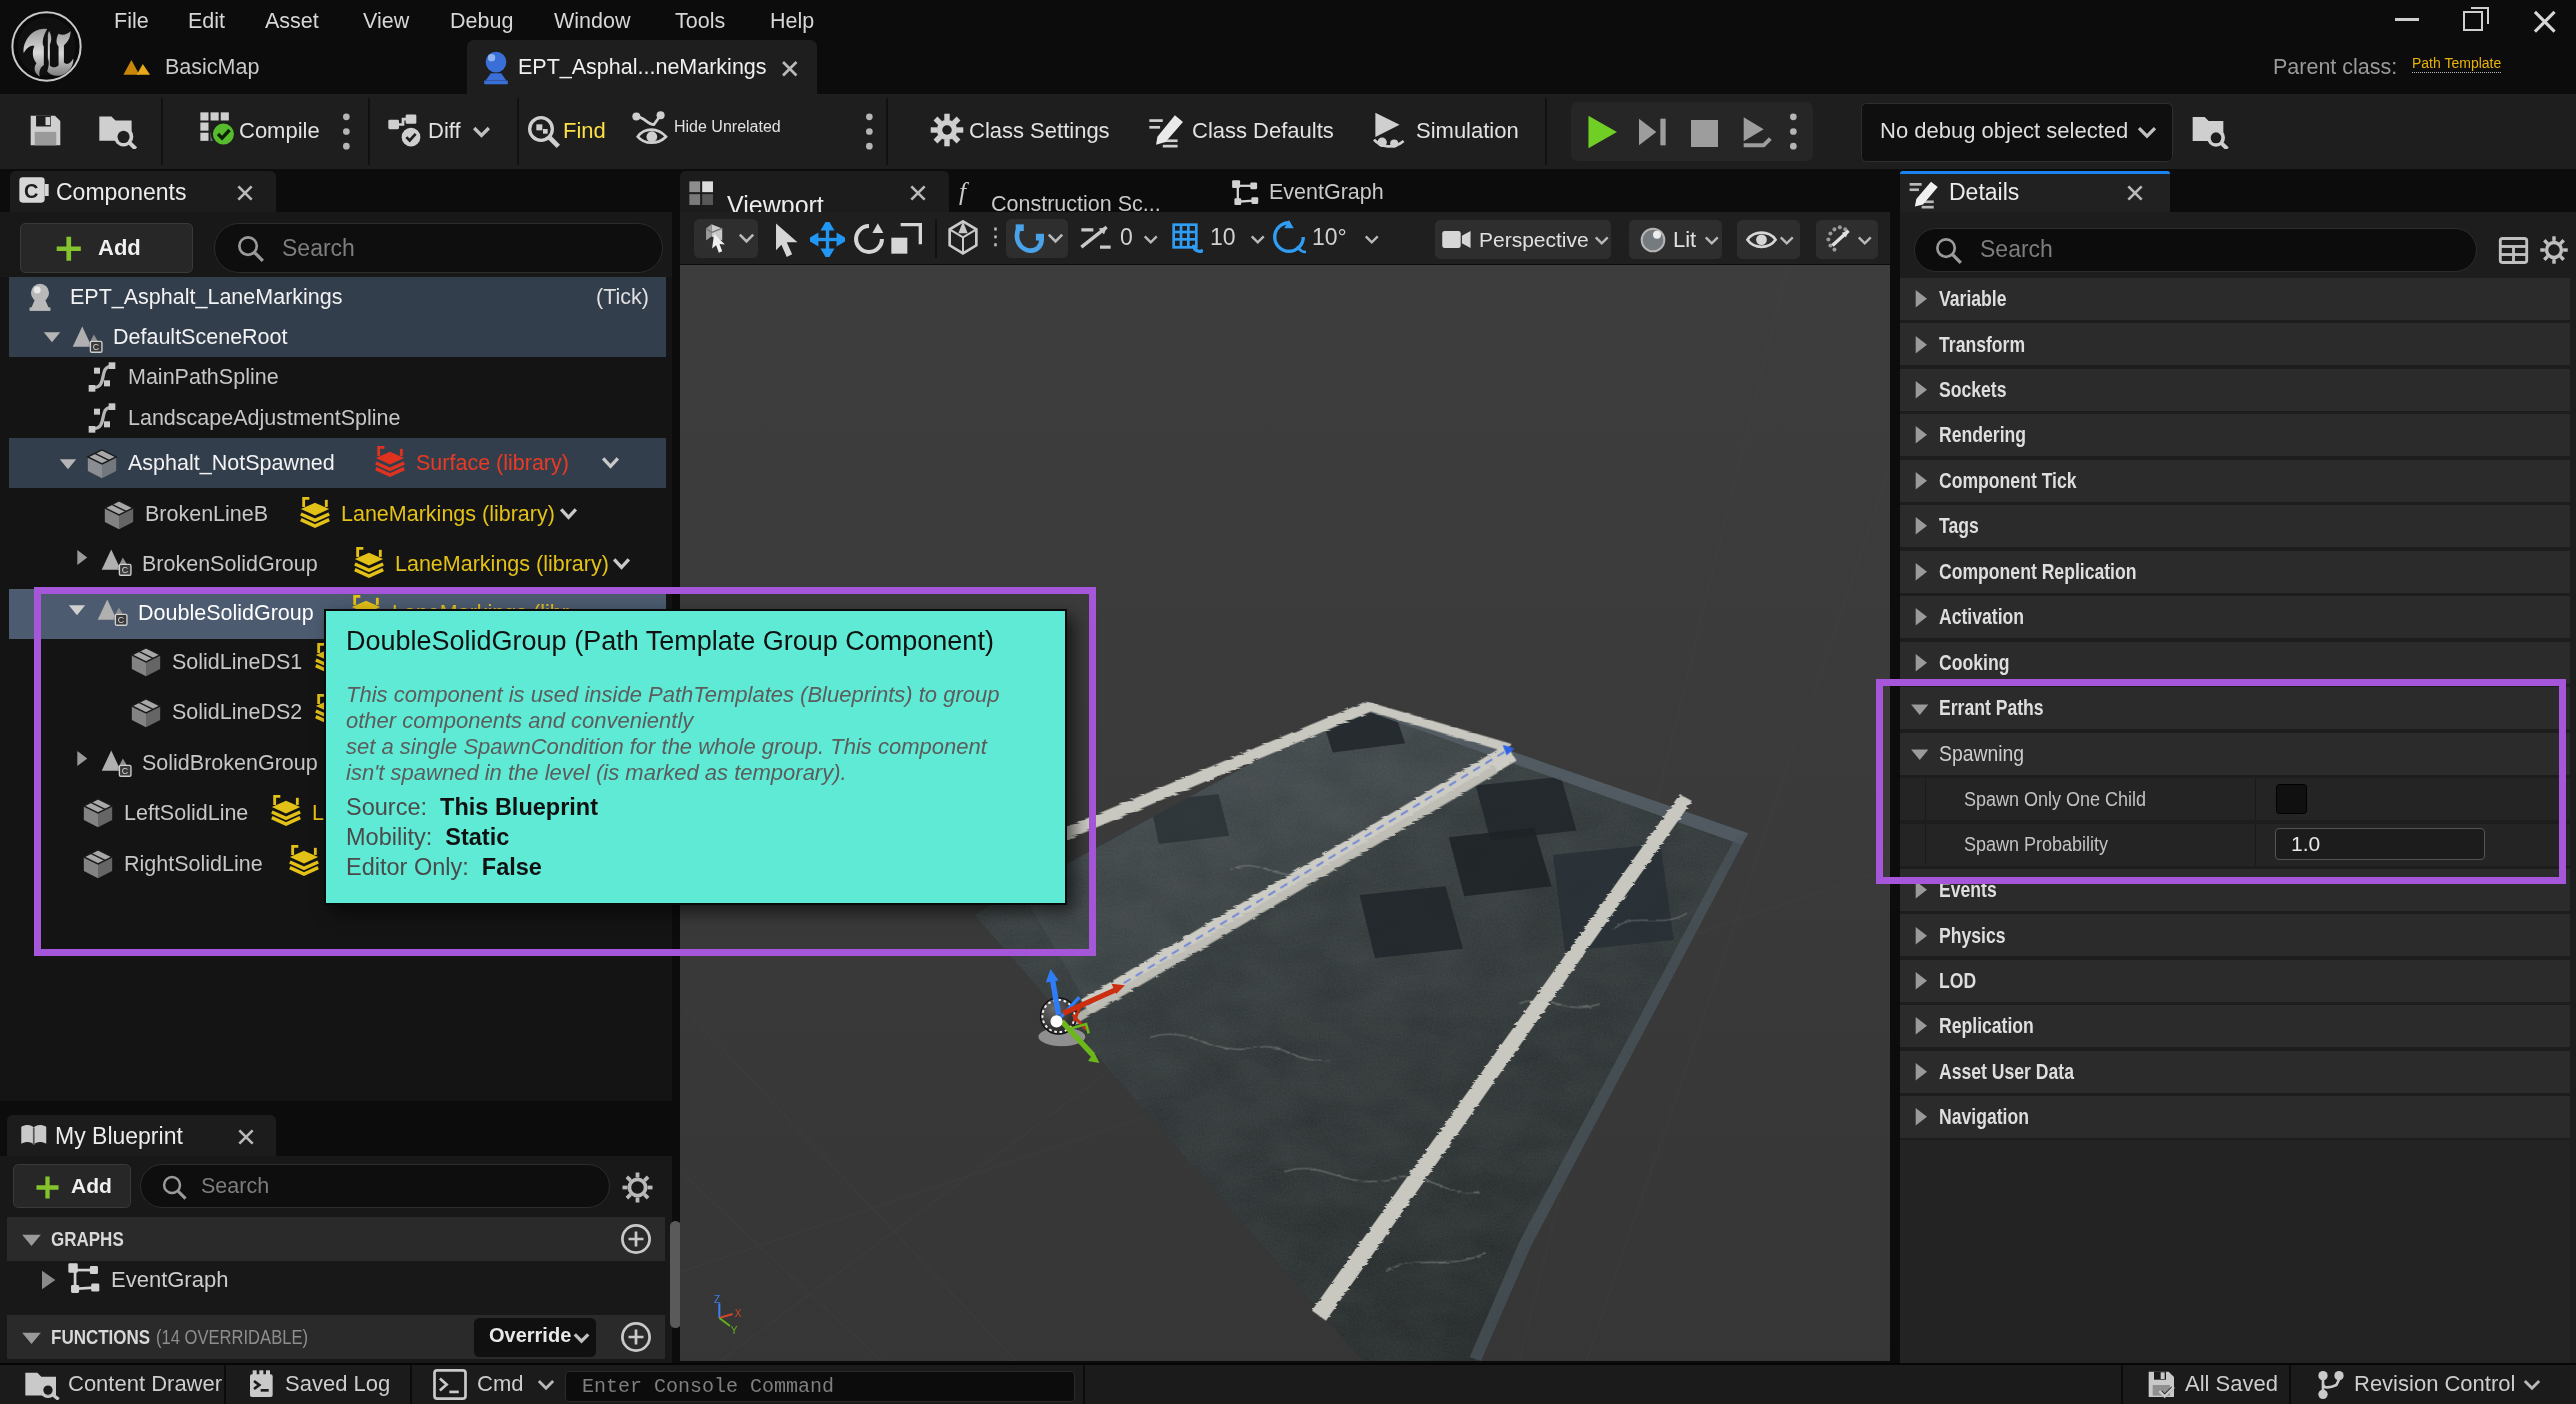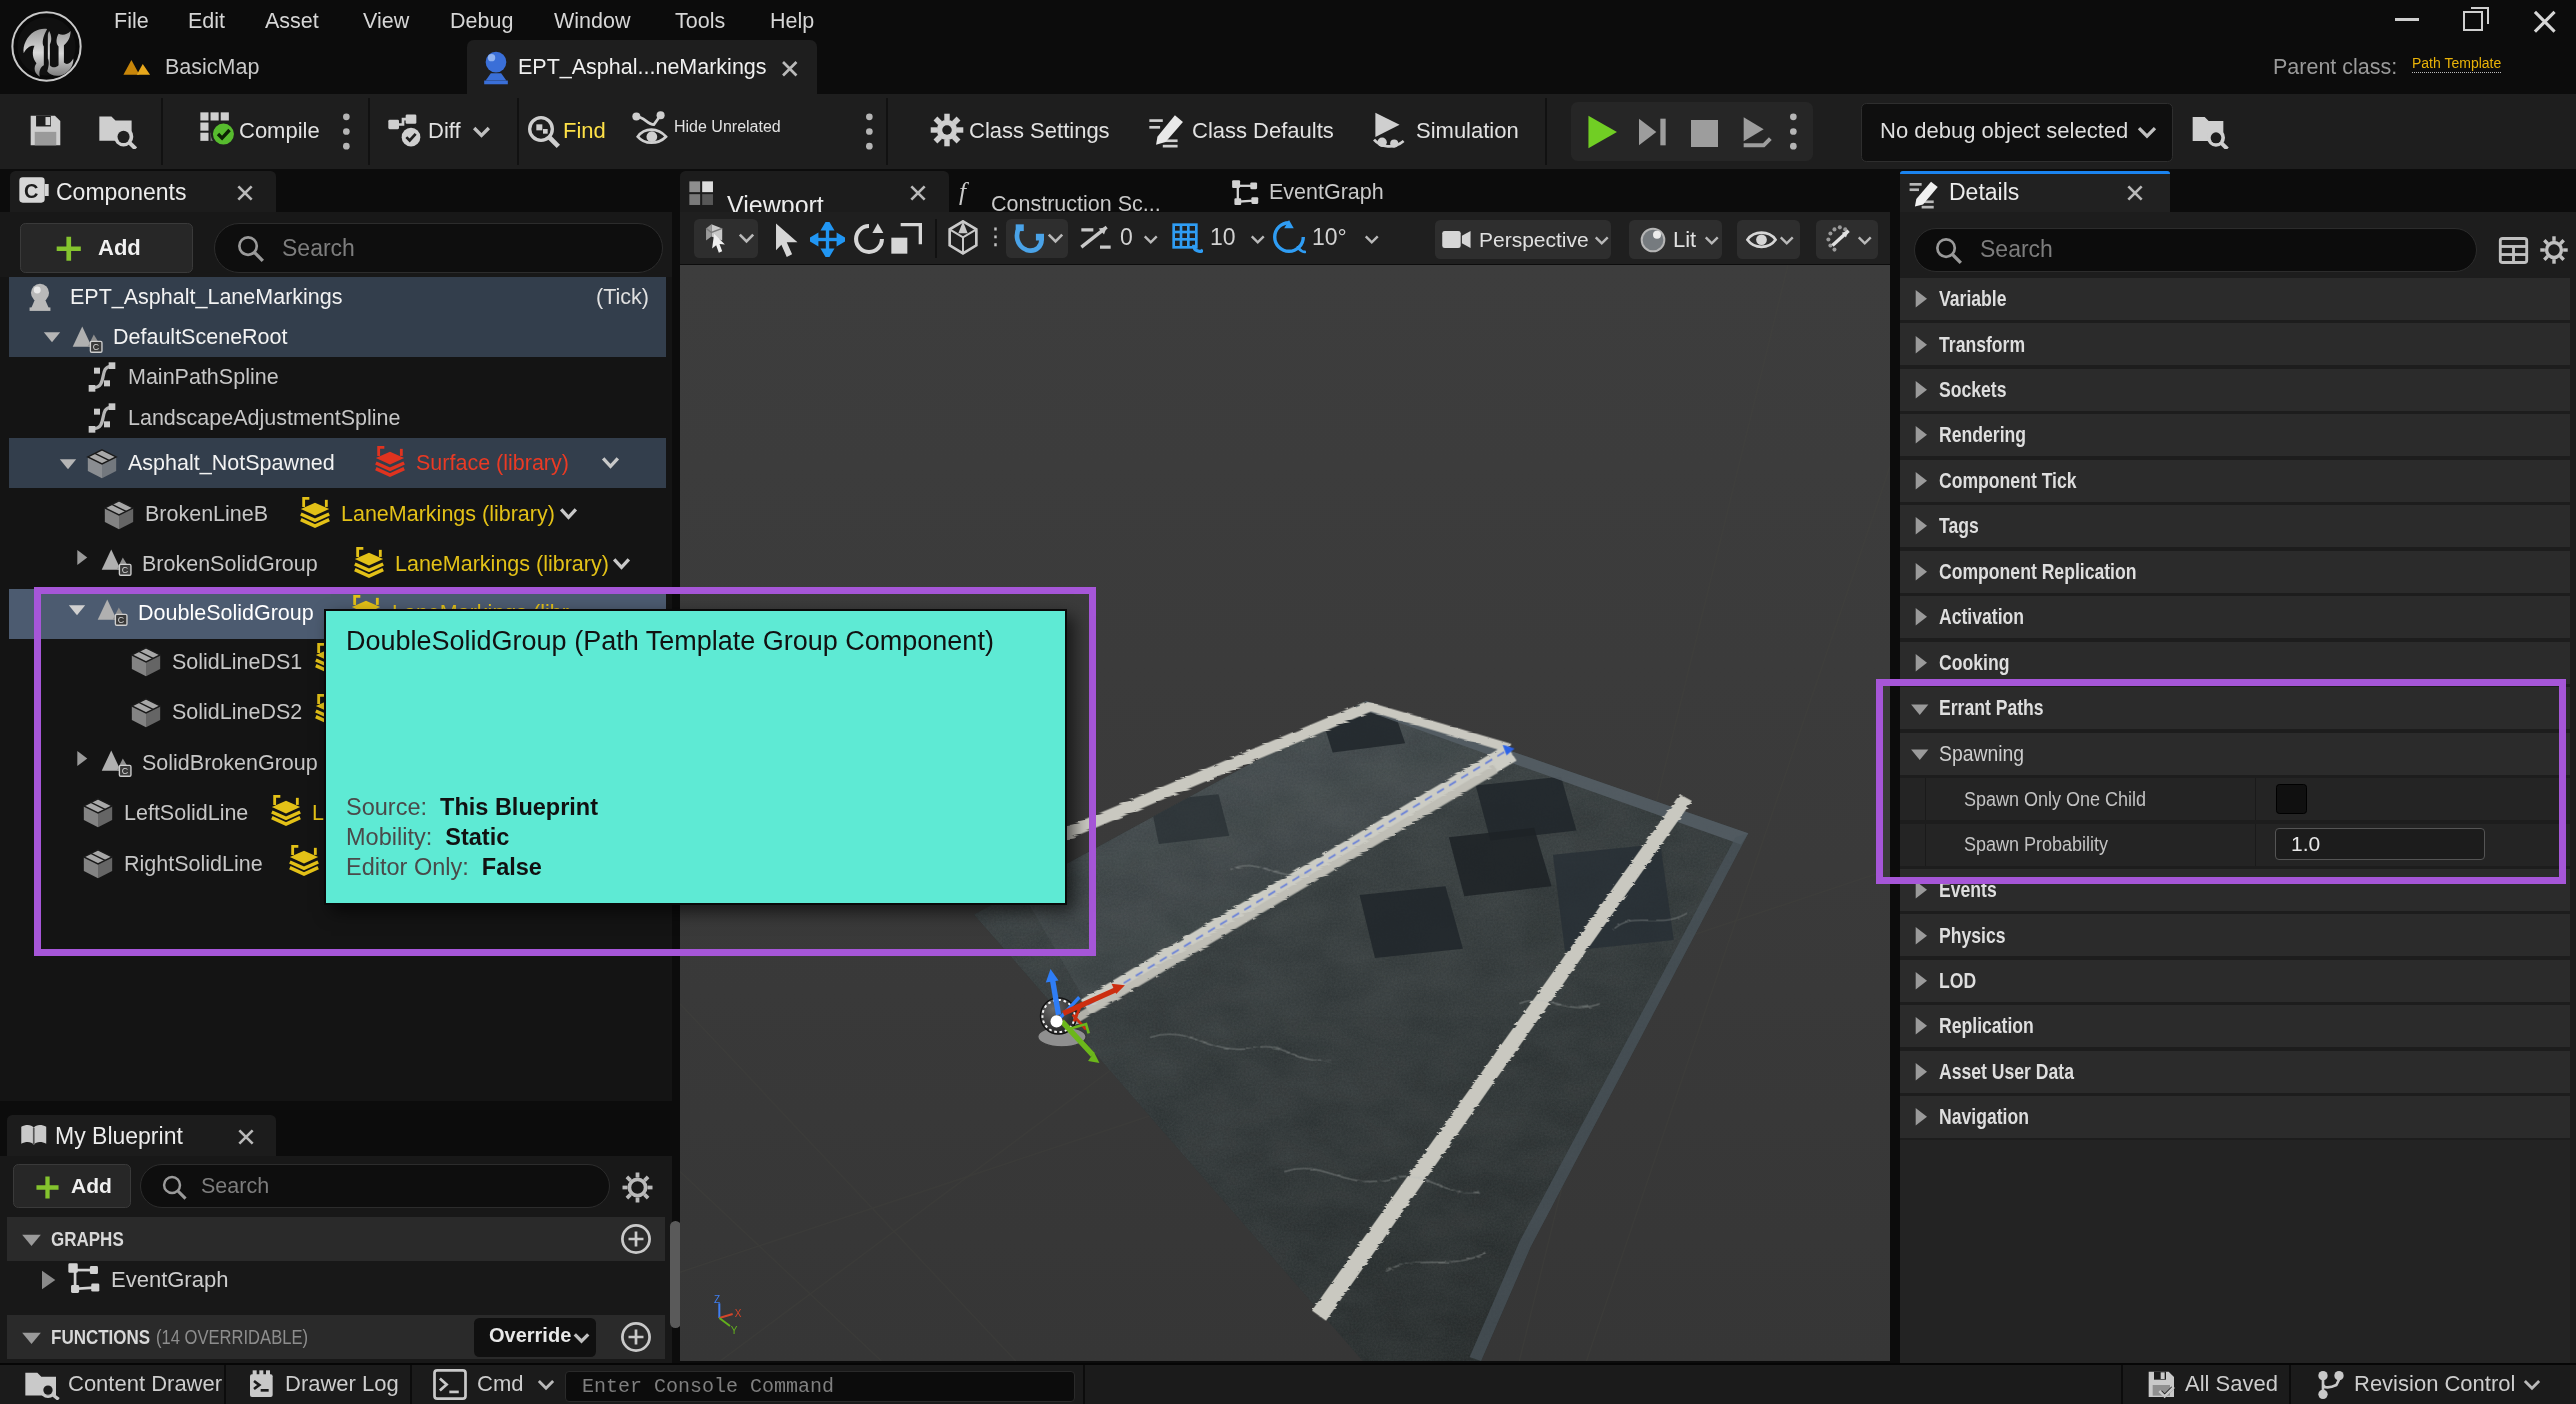--- a/index.html
+++ b/index.html
@@ -737,21 +737,21 @@
 <div class="abs txt" style="left:68px;top:1371px;font-size:22px;color:#cdcdcd">Content Drawer</div>
 <div class="abs" style="left:224px;top:1365px;width:2px;height:40px;background:#0c0c0c"></div>
 <svg class="abs" style="left:246px;top:1369px" width="32" height="32" viewBox="0 0 48 48">
 <rect x="6" y="8" width="34" height="34" rx="3" fill="#c9c9c9"></rect>
       <rect x="10" y="2" width="6" height="8" fill="#c9c9c9"></rect>
       <rect x="20" y="2" width="6" height="8" fill="#c9c9c9"></rect>
       <rect x="30" y="2" width="6" height="8" fill="#c9c9c9"></rect>
 <path d="M12 18 L20 24 L12 30" stroke="#1b1b1b" stroke-width="4" fill="none"></path>
       <line x1="22" y1="32" x2="34" y2="32" stroke="#1b1b1b" stroke-width="4"></line>
 </svg>
-<div class="abs txt" style="left:285px;top:1371px;font-size:22px;color:#cdcdcd">Drawer Log</div>
+<div class="abs txt" style="left:285px;top:1371px;font-size:22px;color:#cdcdcd">Saved Log</div>
 <div class="abs" style="left:410px;top:1365px;width:2px;height:40px;background:#0c0c0c"></div>
 <svg class="abs" style="left:433px;top:1369px" width="34" height="31" viewBox="0 0 50 46">
 <rect x="2" y="2" width="46" height="42" rx="4" fill="none" stroke="#c9c9c9" stroke-width="4"></rect>
 <path d="M10 14 L20 23 L10 32" stroke="#c9c9c9" stroke-width="4" fill="none"></path>
       <line x1="24" y1="34" x2="38" y2="34" stroke="#c9c9c9" stroke-width="4"></line>
 </svg>
 <div class="abs txt" style="left:477px;top:1371px;font-size:22px;color:#cdcdcd">Cmd</div>
 <svg class="abs" style="left:536px;top:1378px" width="20" height="14.8" viewBox="0 0 28 20">
       <path d="M4 4 L14 14 L24 4" stroke="#b9b9b9" stroke-width="4" fill="none"></path>
     </svg>
@@ -971,19 +971,20 @@
         <path d="M40 14 L40 4" fill="none" stroke="#e3c117" stroke-width="4"></path>
       </svg>
       <div class="abs txt" style="left:330px;top:852px;font-size:21.5px;color:#e3c117">L</div>
     </div>
 
 <div class="abs" style="left:34px;top:587px;width:1062px;height:369px;border:7.4px solid #a656d8;z-index:40"></div>
 <div class="abs" style="left:1876px;top:679px;width:690px;height:205px;border:7.4px solid #a656d8;z-index:40"></div>
 
 <div class="abs" id="tooltip" style="left:324px;top:609px;width:743px;height:296px;background:#5eead4;border:2.7px solid #0a0a0a;box-shadow:6.7px 6.7px 16px rgba(0,0,0,.6);z-index:50">
 <div class="abs txt" style="left:20px;top:14.8px;font-size:27px;color:#111">DoubleSolidGroup (Path Template Group Component)</div>
+<div class="abs txt" style="left:20px;top:71px;font-size:22px;line-height:26px;color:#5c5c5c;font-style:italic">This component is used inside PathTemplates (Blueprints) to group<br>other components and conveniently<br>set a single SpawnCondition for the whole group. This component<br>isn't spawned in the level (is marked as temporary).</div>
 <div class="abs txt" style="left:20px;top:183px;font-size:23.5px;color:#4a4a4a">Source: <span style="color:#111;font-weight:bold">&nbsp;This Blueprint</span></div>
 <div class="abs txt" style="left:20px;top:213px;font-size:23.5px;color:#4a4a4a">Mobility: <span style="color:#111;font-weight:bold">&nbsp;Static</span></div>
 <div class="abs txt" style="left:20px;top:243px;font-size:23.5px;color:#4a4a4a">Editor Only: <span style="color:#111;font-weight:bold">&nbsp;False</span></div>
 </div>
 
 </div>
 
 
 </body></html>

